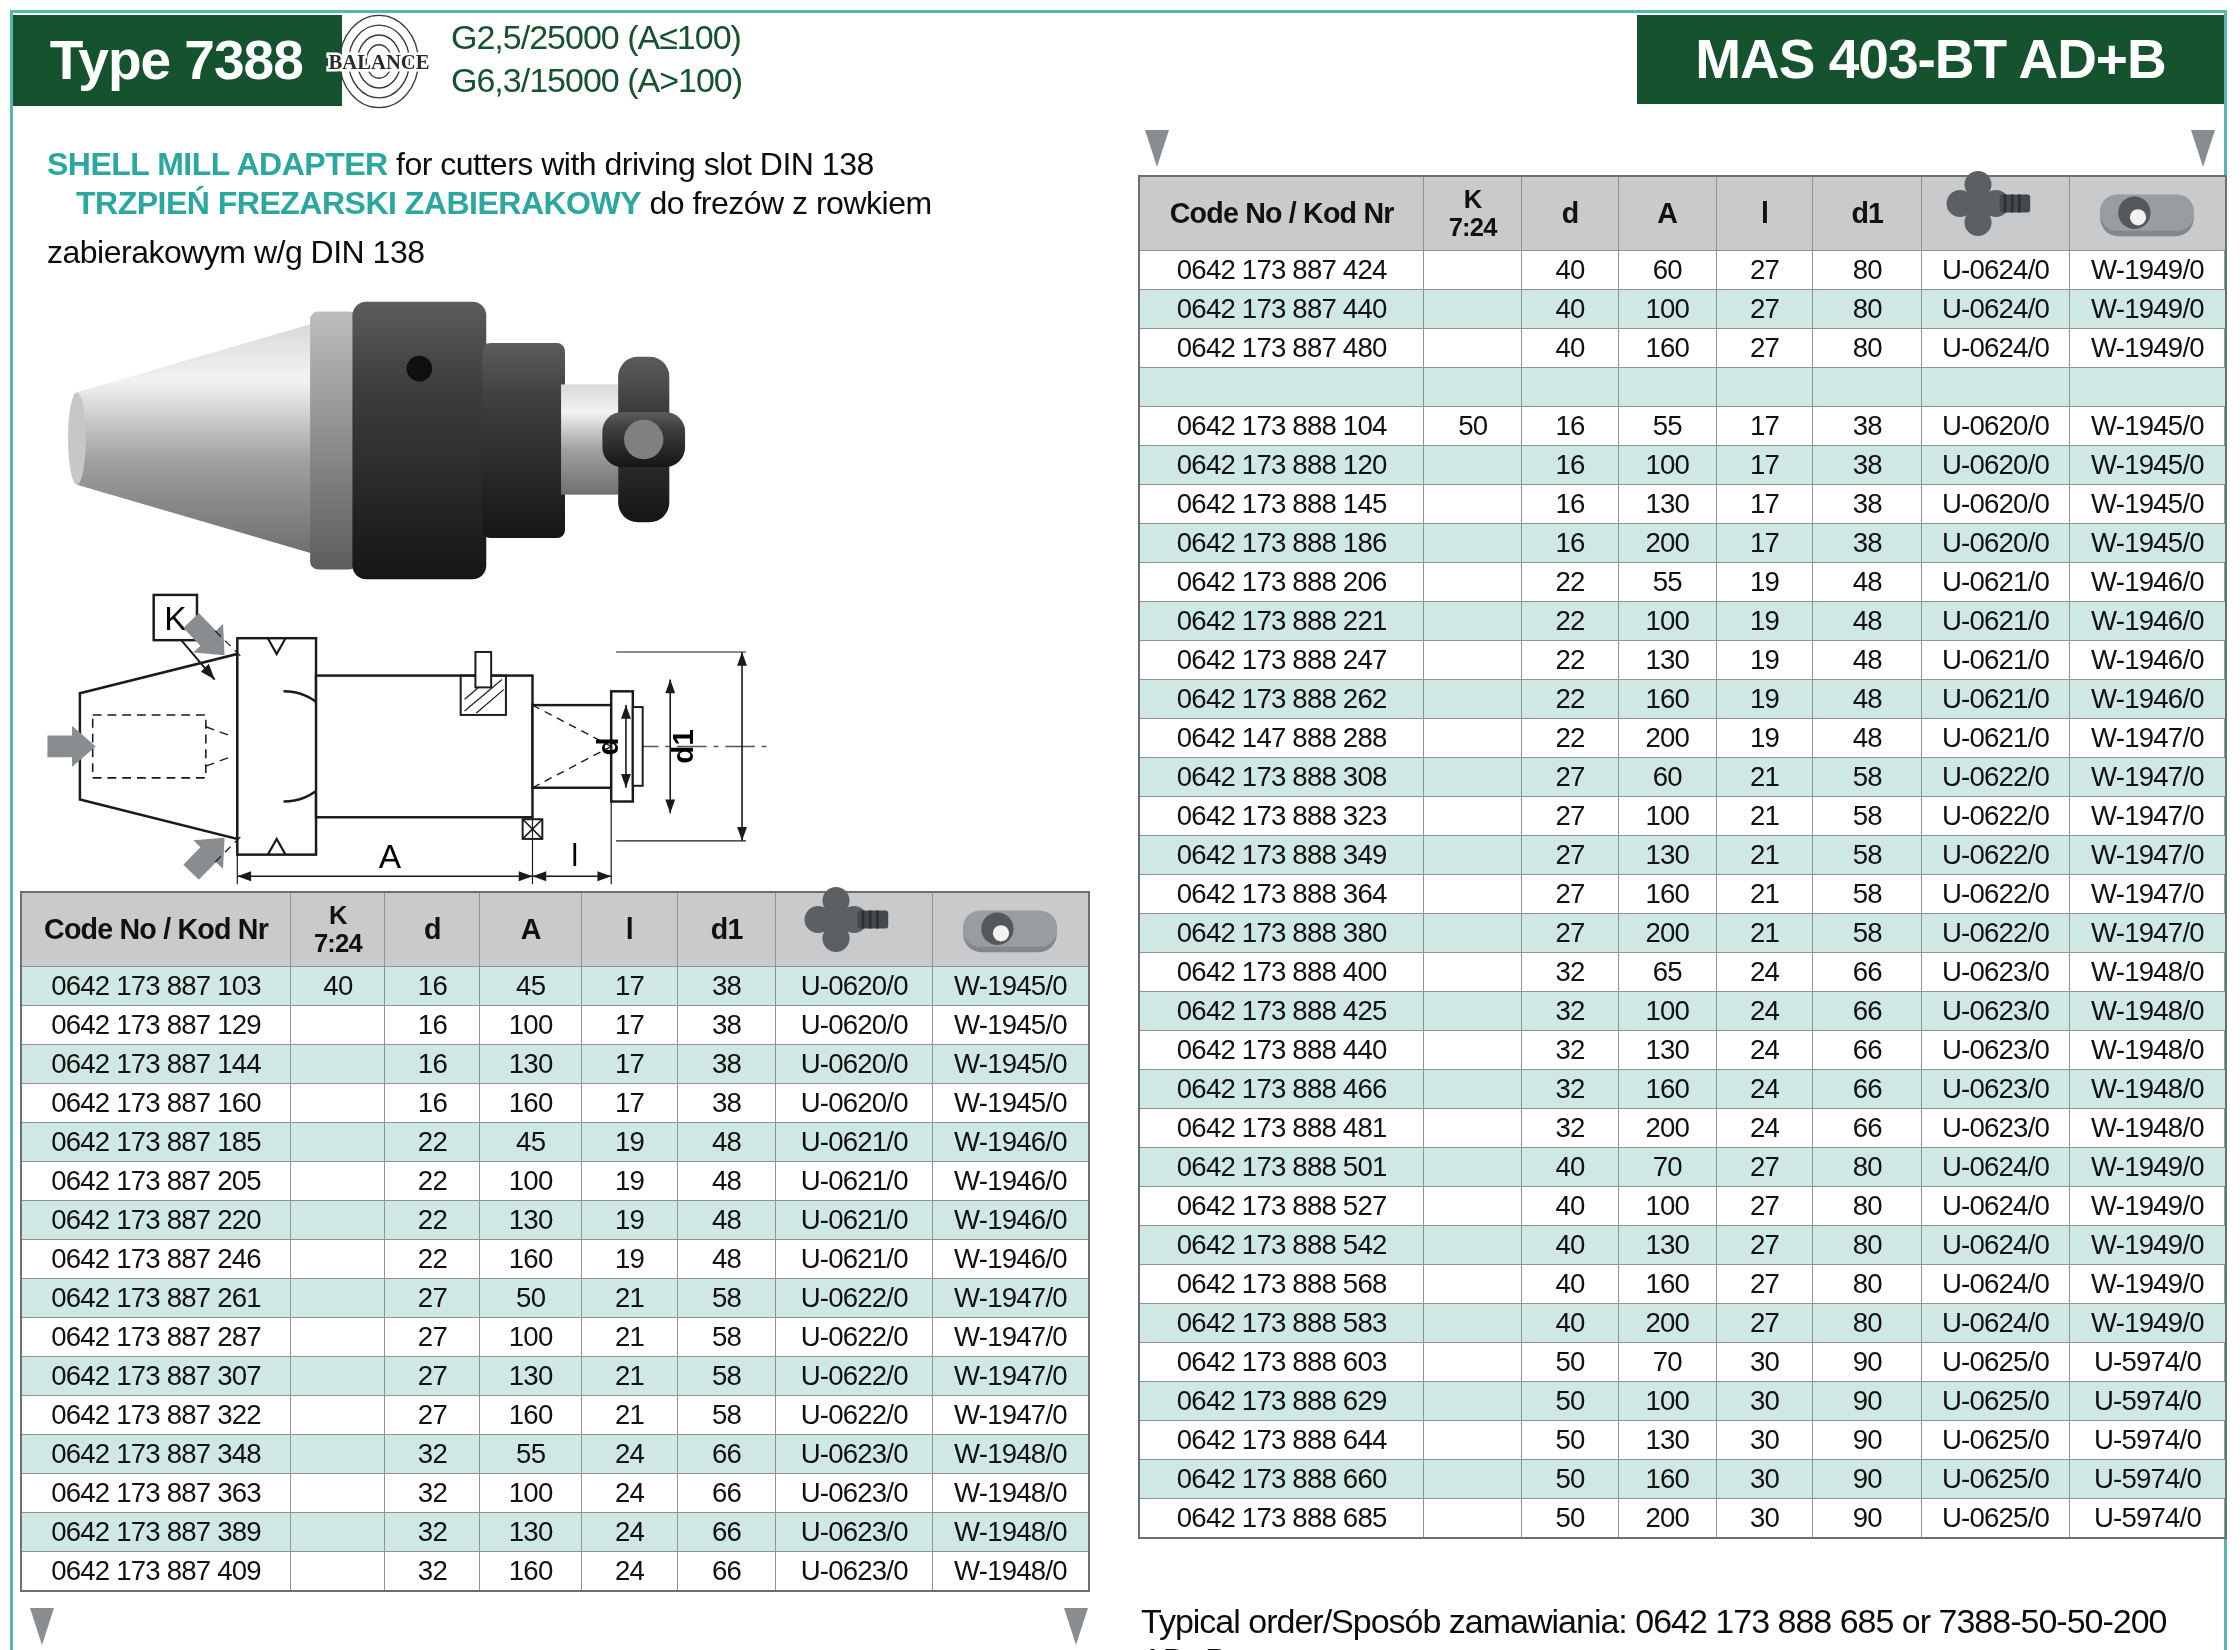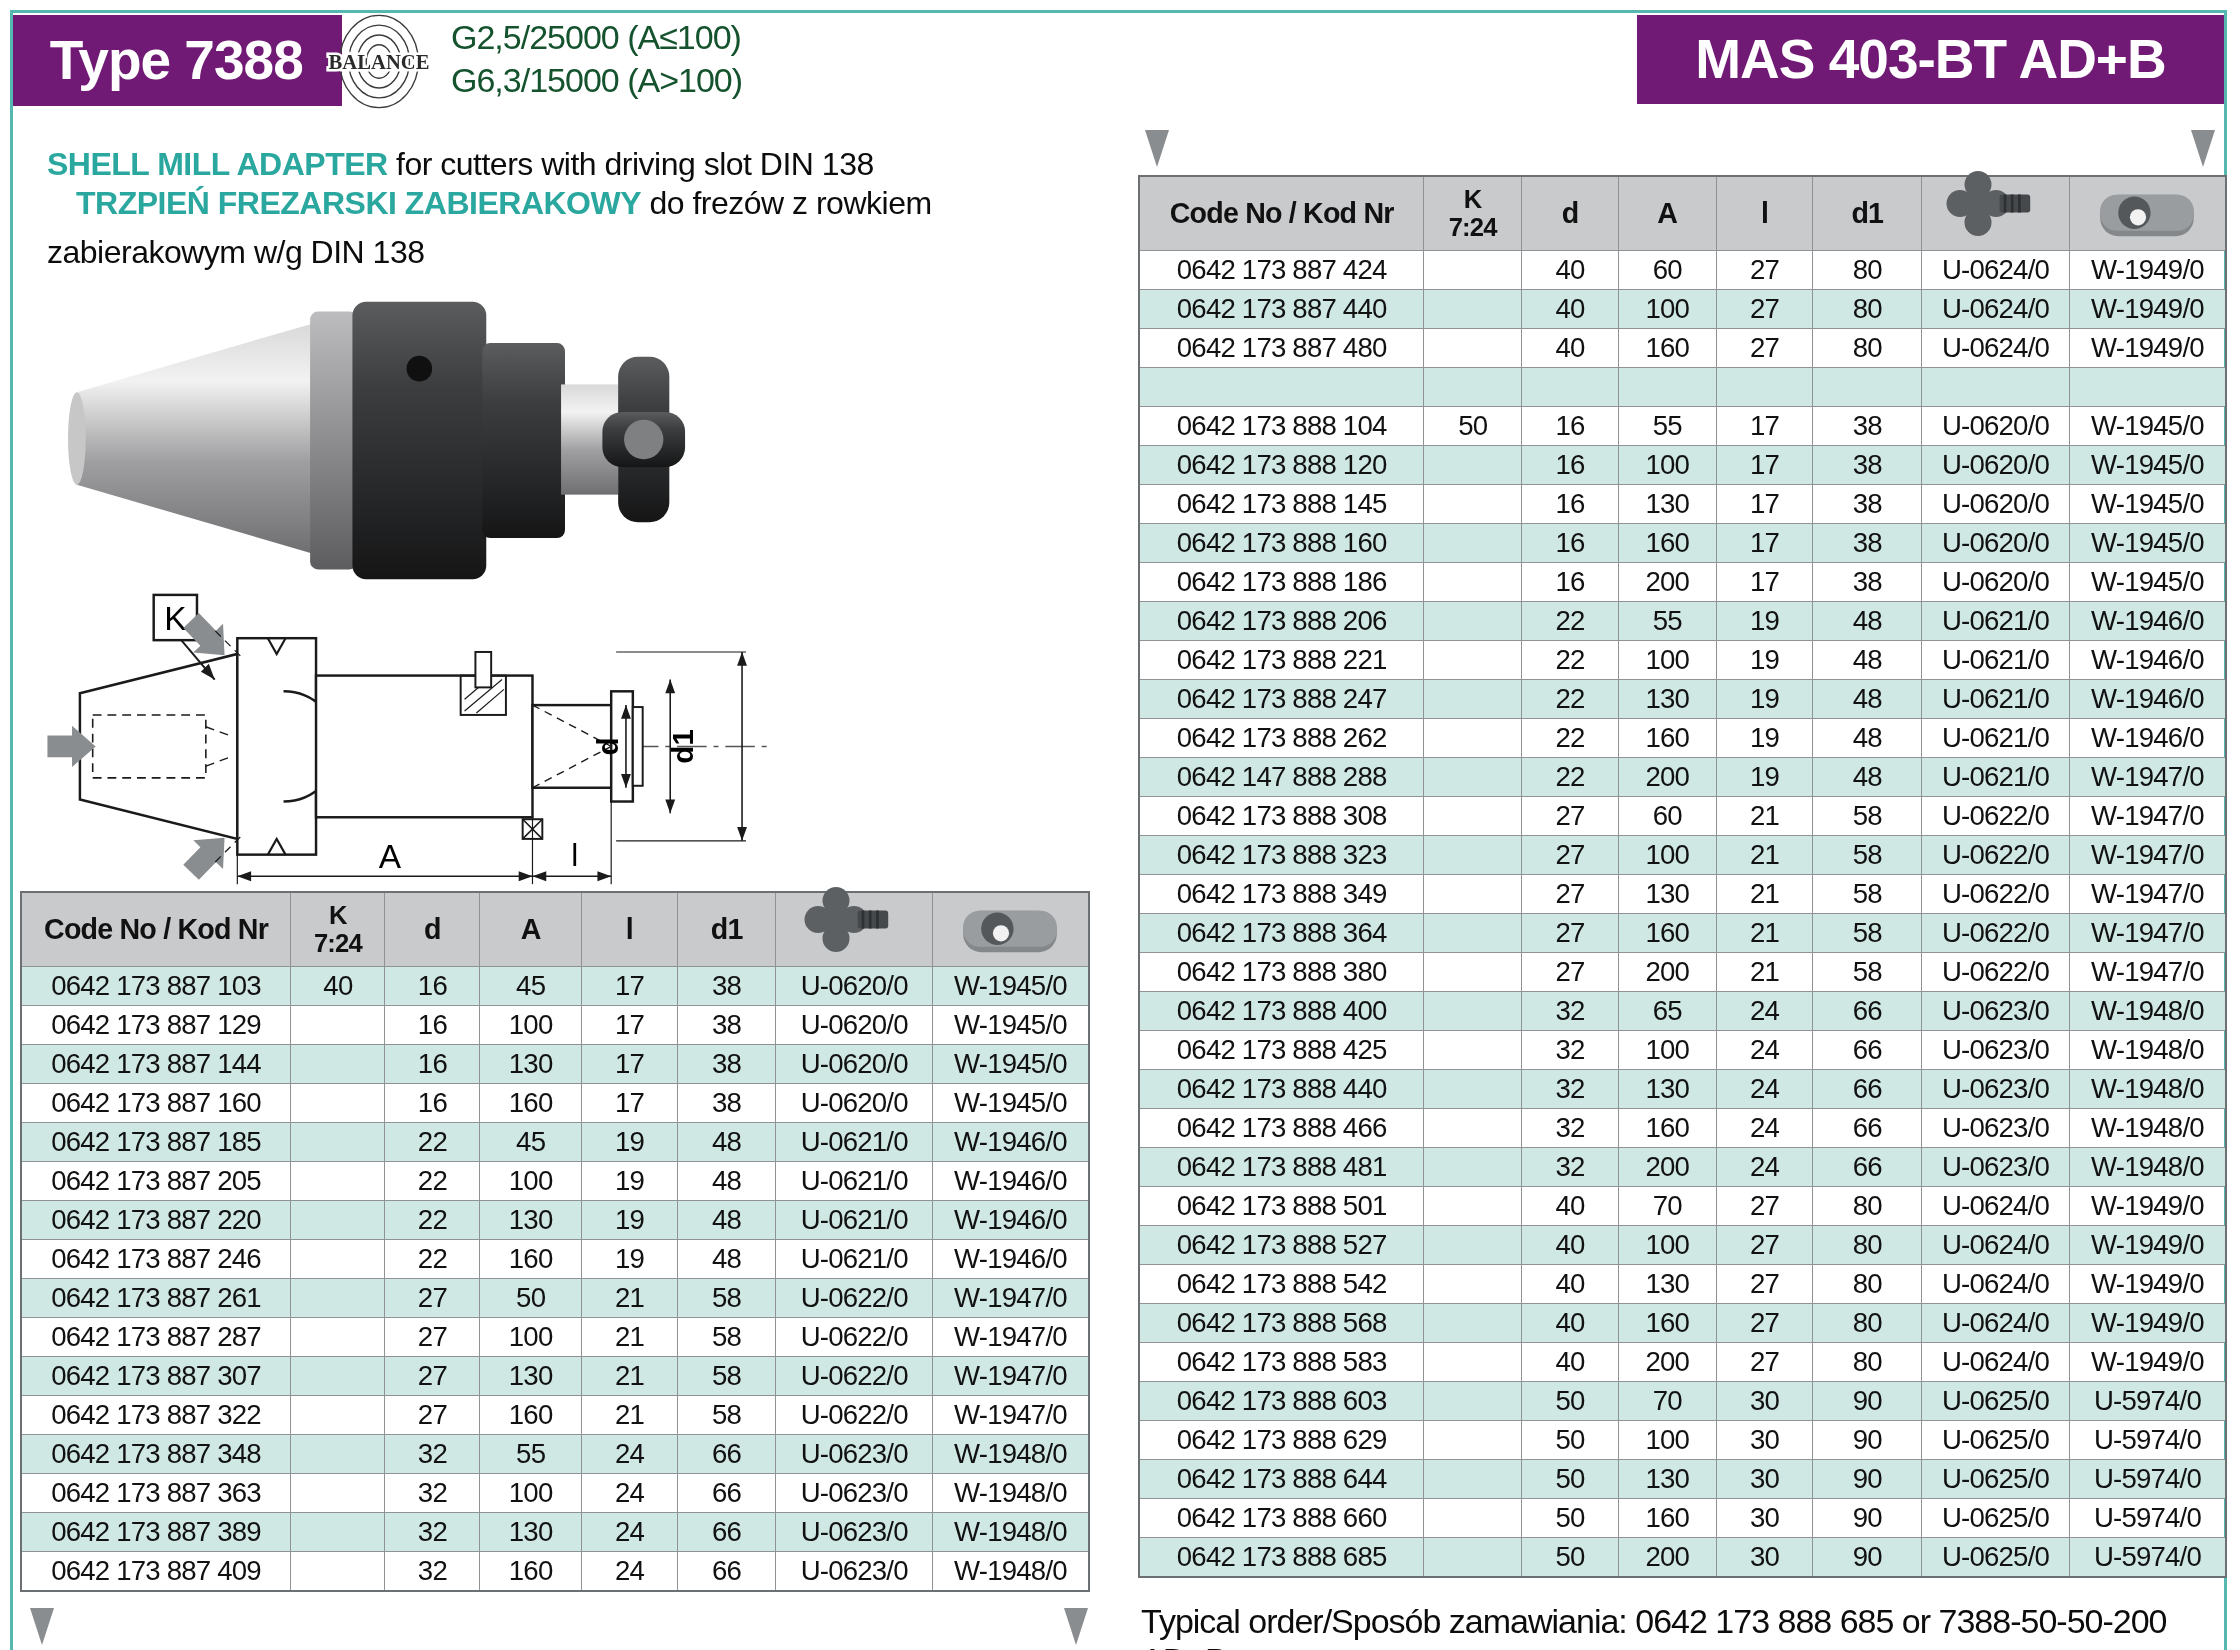--- a/index.html
+++ b/index.html
@@ -4,21 +4,21 @@
 <style>
   html,body{margin:0;padding:0;background:#fff;}
   .page{position:relative;width:2240px;height:1651px;background:#fff;overflow:hidden;
         font-family:"Liberation Sans",sans-serif;color:#111;}
   
   .rule{position:absolute;background:#56b7b0;}
   .rule-top{left:9.9px;top:9.9px;width:2217px;height:3px;}
   .rule-left{left:9.9px;top:9.9px;width:3px;height:1641px;}
   .rule-right{left:2224px;top:9.9px;width:3px;height:1641px;}
   
-  .title-box{position:absolute;background:#701a75;color:#fff;font-weight:bold;
+  .title-box{position:absolute;background:#14532d;color:#fff;font-weight:bold;
              display:flex;align-items:center;letter-spacing:-1px;}
   .title-left{left:12.8px;top:14.8px;width:292px;height:91px;font-size:55px;padding-left:37px;}
   .title-right{left:1637px;top:14.8px;width:587px;height:89px;font-size:55px;justify-content:center;}
   .balance{position:absolute;left:323px;top:11.8px;width:113px;height:99px;}
   .gspec{position:absolute;left:451px;top:15.8px;font-size:34px;line-height:43px;color:#14532d;
          letter-spacing:-1px;}
   
   .desc{position:absolute;left:47px;font-size:32px;letter-spacing:-0.5px;color:#0c0c0c;}
   .d1{top:146px;} .d2{top:185px;margin-left:29px;} .d3{top:234px;}
   .teal-bold{color:#2aa79e;font-weight:bold;}
@@ -531,30 +531,20 @@
             <td>0642 173 888 145</td>
             <td></td>
             <td>16</td>
             <td>130</td>
             <td>17</td>
             <td>38</td>
             <td>U-0620/0</td>
             <td>W-1945/0</td>
           </tr>
           <tr>
-            <td>0642 173 888 160</td>
-            <td></td>
-            <td>16</td>
-            <td>160</td>
-            <td>17</td>
-            <td>38</td>
-            <td>U-0620/0</td>
-            <td>W-1945/0</td>
-          </tr>
-          <tr>
             <td>0642 173 888 186</td>
             <td></td>
             <td>16</td>
             <td>200</td>
             <td>17</td>
             <td>38</td>
             <td>U-0620/0</td>
             <td>W-1945/0</td>
           </tr>
           <tr>

